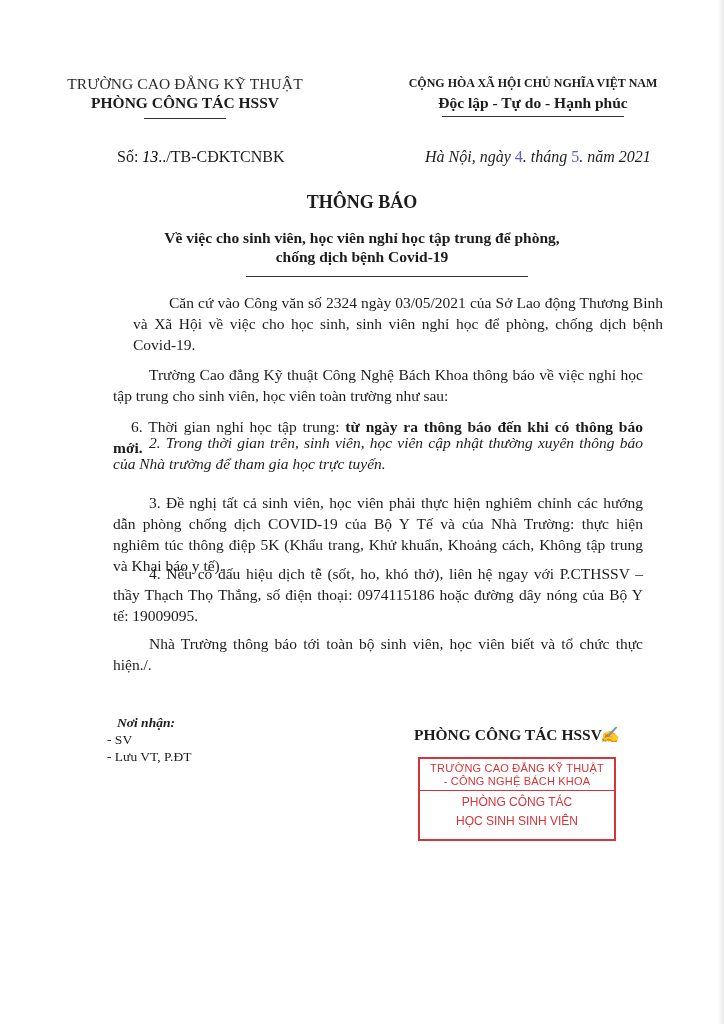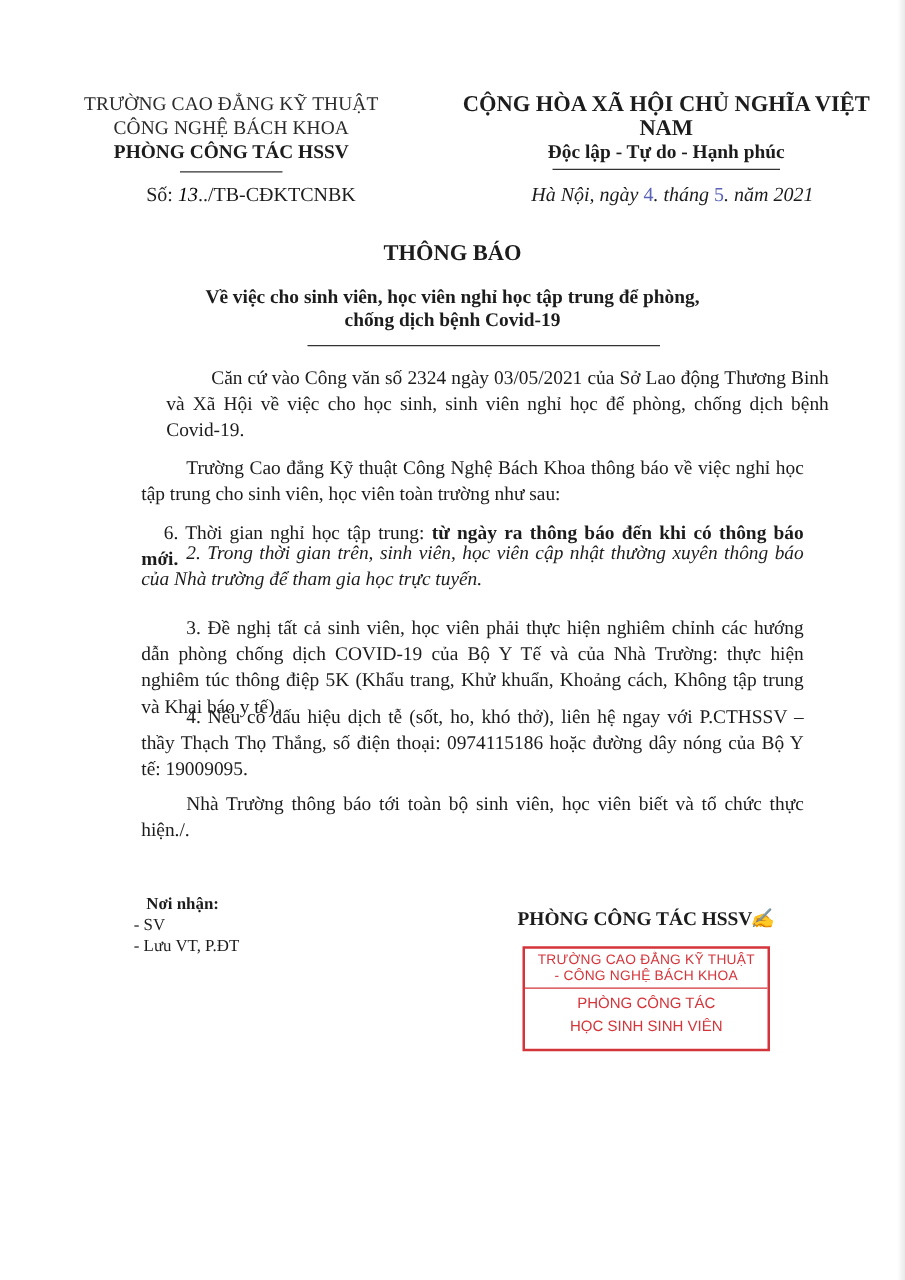--- a/index.html
+++ b/index.html
@@ -5,51 +5,50 @@
   html, body { margin: 0; padding: 0; background: #ffffff; }
   body { width: 724px; height: 1024px; position: relative; overflow: hidden;
          font-family: "Liberation Serif", "DejaVu Serif", serif; color: #1c1c1c; }
   .edge { position: absolute; top: 0; right: 0; width: 6px; height: 1024px;
           background: linear-gradient(to right, #ffffff, #e9e9e9); }
   .hdr-left { position: absolute; left: 60px; top: 74px; width: 250px; text-align: center; }
   .hdr-left .l1, .hdr-left .l2 { font-size: 15.5px; line-height: 19px; letter-spacing: 0.1px; color:#2a2a2a; }
   .hdr-left .l3 { font-size: 15.5px; line-height: 19px; font-weight: bold; }
   .hdr-left .rule { width: 82px; height: 1px; background: #333; margin: 6px auto 0; }
   .hdr-right { position: absolute; left: 368px; top: 74px; width: 330px; text-align: center; }
-  .hdr-right .l1 { font-size: 18px; font-weight: bold; line-height: 19px; }
+  .hdr-right .l1 { font-size: 12px; font-weight: bold; line-height: 19px; }
   .hdr-right .l2 { font-size: 15.5px; font-weight: bold; line-height: 19px; }
   .hdr-right .rule { width: 182px; height: 1px; background: #333; margin: 4px auto 0; }
   .so { position: absolute; left: 117px; top: 148px; font-size: 16px; }
   .so .num { color: #000000; font-style: italic; }
   .date { position: absolute; left: 425px; top: 148px; font-size: 16px; font-style: italic; text-align: center; }
   .date .hand { color: #5a63b8; font-style: normal; }
   .title { position: absolute; left: 0; width: 724px; text-align: center; font-weight: bold; }
   .t1 { top: 192px; font-size: 18px; }
   .t2 { top: 229px; font-size: 15.5px; }
   .t3 { top: 248px; font-size: 15.5px; }
   .title-rule { position: absolute; left: 246px; top: 276px; width: 282px; height: 1px; background: #333; }
   .p { position: absolute; left: 113px; width: 530px; font-size: 15.5px; line-height: 21px; text-align: justify; text-indent: 36px; }
   .p b { font-weight: bold; }
   .recv { position: absolute; left: 107px; top: 714px; font-size: 13.5px; line-height: 17px; }
-  .recv .lbl { font-weight: bold; margin-left: 10px; }
+  .recv .lbl { font-style: italic; font-weight: bold; margin-left: 10px; }
   .sign { position: absolute; left: 414px; top: 726px; font-size: 15.5px; font-weight: bold; }
   .sign .scribble { color: #5a63b8; font-style: italic; font-weight: normal; margin-left: -2px; }
   .stamp { position: absolute; left: 418px; top: 757px; width: 194px; height: 80px;
            border: 2px solid #d4353b; color: #d4353b; font-family: "Liberation Sans", "DejaVu Sans", sans-serif; text-align: center; }
   .stamp .top { font-size: 11px; line-height: 13px; padding-top: 3px; letter-spacing: 0.2px; border-bottom: 1.5px solid #d4353b; padding-bottom: 2px; }
   .stamp .bot { font-size: 12px; line-height: 19px; padding-top: 2px; }
 </style>
 </head>
 <body>
 
 <div class="edge"></div>
 
 <div class="hdr-left">
   <div class="l1">TRƯỜNG CAO ĐẲNG KỸ THUẬT</div>
-  <div class="l2">CÔNG NGHỆ BÁCH KHOA</div>
   <div class="l3">PHÒNG CÔNG TÁC HSSV</div>
   <div class="rule"></div>
 </div>
 
 <div class="hdr-right">
   <div class="l1">CỘNG HÒA XÃ HỘI CHỦ NGHĨA VIỆT NAM</div>
   <div class="l2">Độc lập - Tự do - Hạnh phúc</div>
   <div class="rule"></div>
 </div>
 

